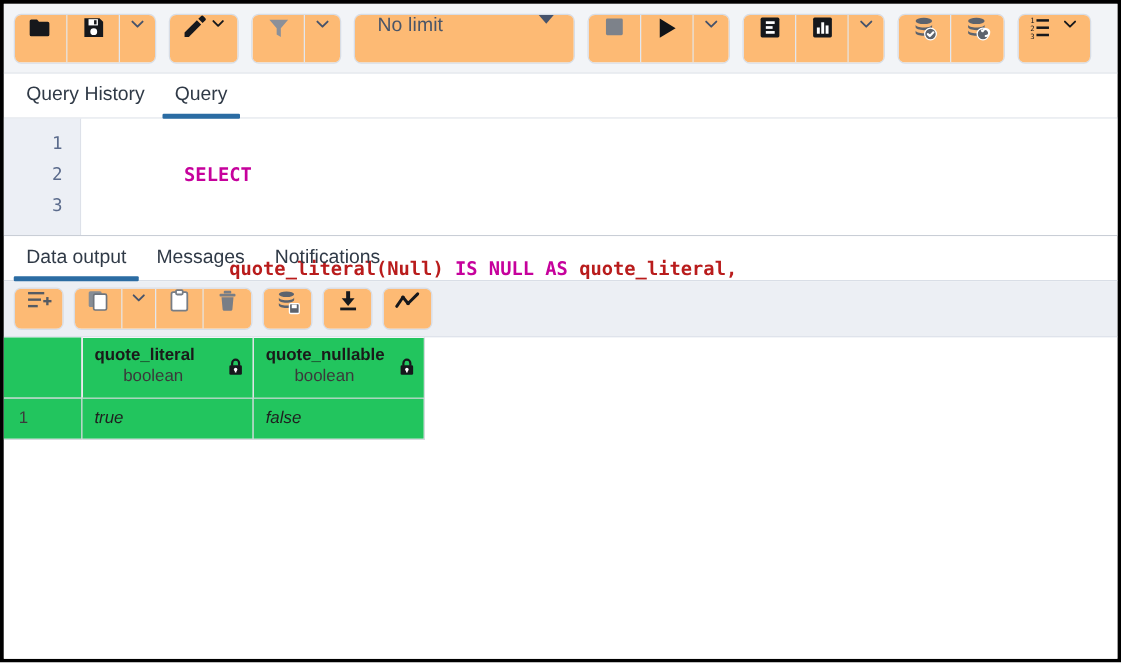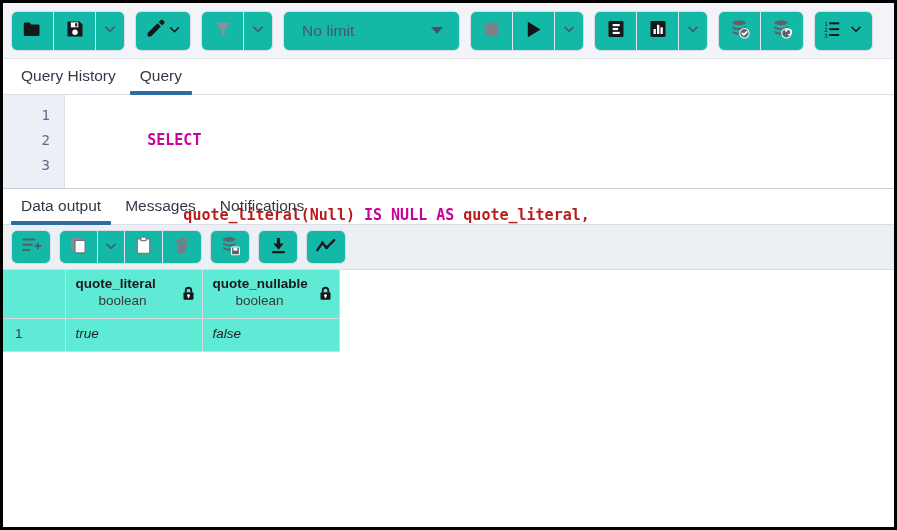--- a/index.html
+++ b/index.html
@@ -33,25 +33,24 @@
     display: flex;
     align-items: stretch;
     background: #fbfcfe;
     border: 1px solid #d7dde6;
     border-radius: 6px;
     height: 40px;
     overflow: hidden;
   }
   .tb-btn {
     display: flex;
-    align-items: center;
     justify-content: center;
     min-width: 42px;
     padding: 0 9px;
-    background: #14b8a6;
+    background: #fdba74;
     border: none;
     border-right: 1px solid #e2e7ee;
     cursor: pointer;
   }
   .tb-btn:last-child { border-right: none; }
   .tb-btn.caret { min-width: 28px; padding: 0 7px; }
   .tb-btn.wide {
     min-width: 175px;
     justify-content: space-between;
     padding: 0 16px 0 18px;
@@ -154,21 +153,21 @@
     height: 100%;
   }
   table.grid {
     border-collapse: collapse;
     table-layout: fixed;
     font-family: "Liberation Sans", sans-serif;
   }
   table.grid th, table.grid td {
     border-right: 1px solid #d6d9de;
     border-bottom: 1px solid #d6d9de;
-    background: #5eead4;
+    background: #22c55e;
     text-align: left;
     vertical-align: top;
   }
   th.rownum-head, td.rownum {
     width: 62px;
     border-right: 1px solid #d6d9de;
   }
   td.rownum {
     font-size: 13.5px;
     color: #3b3b3b;

